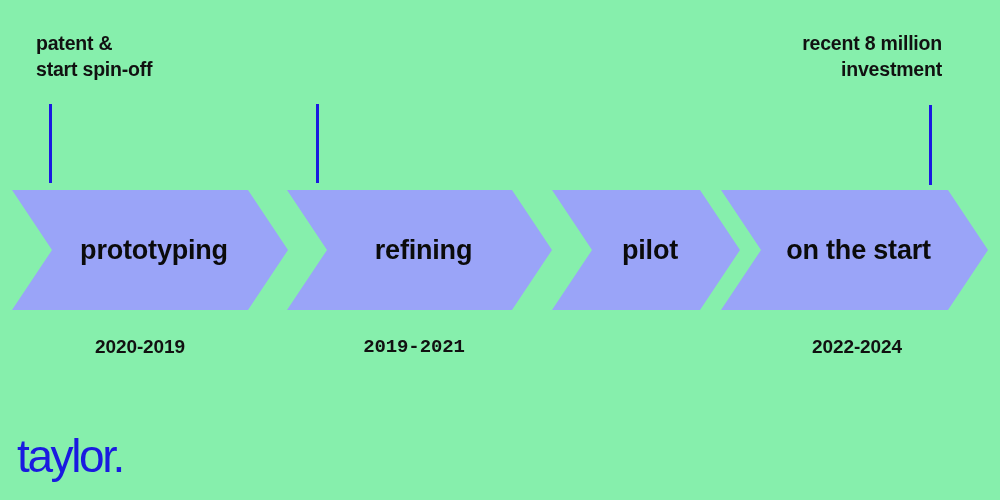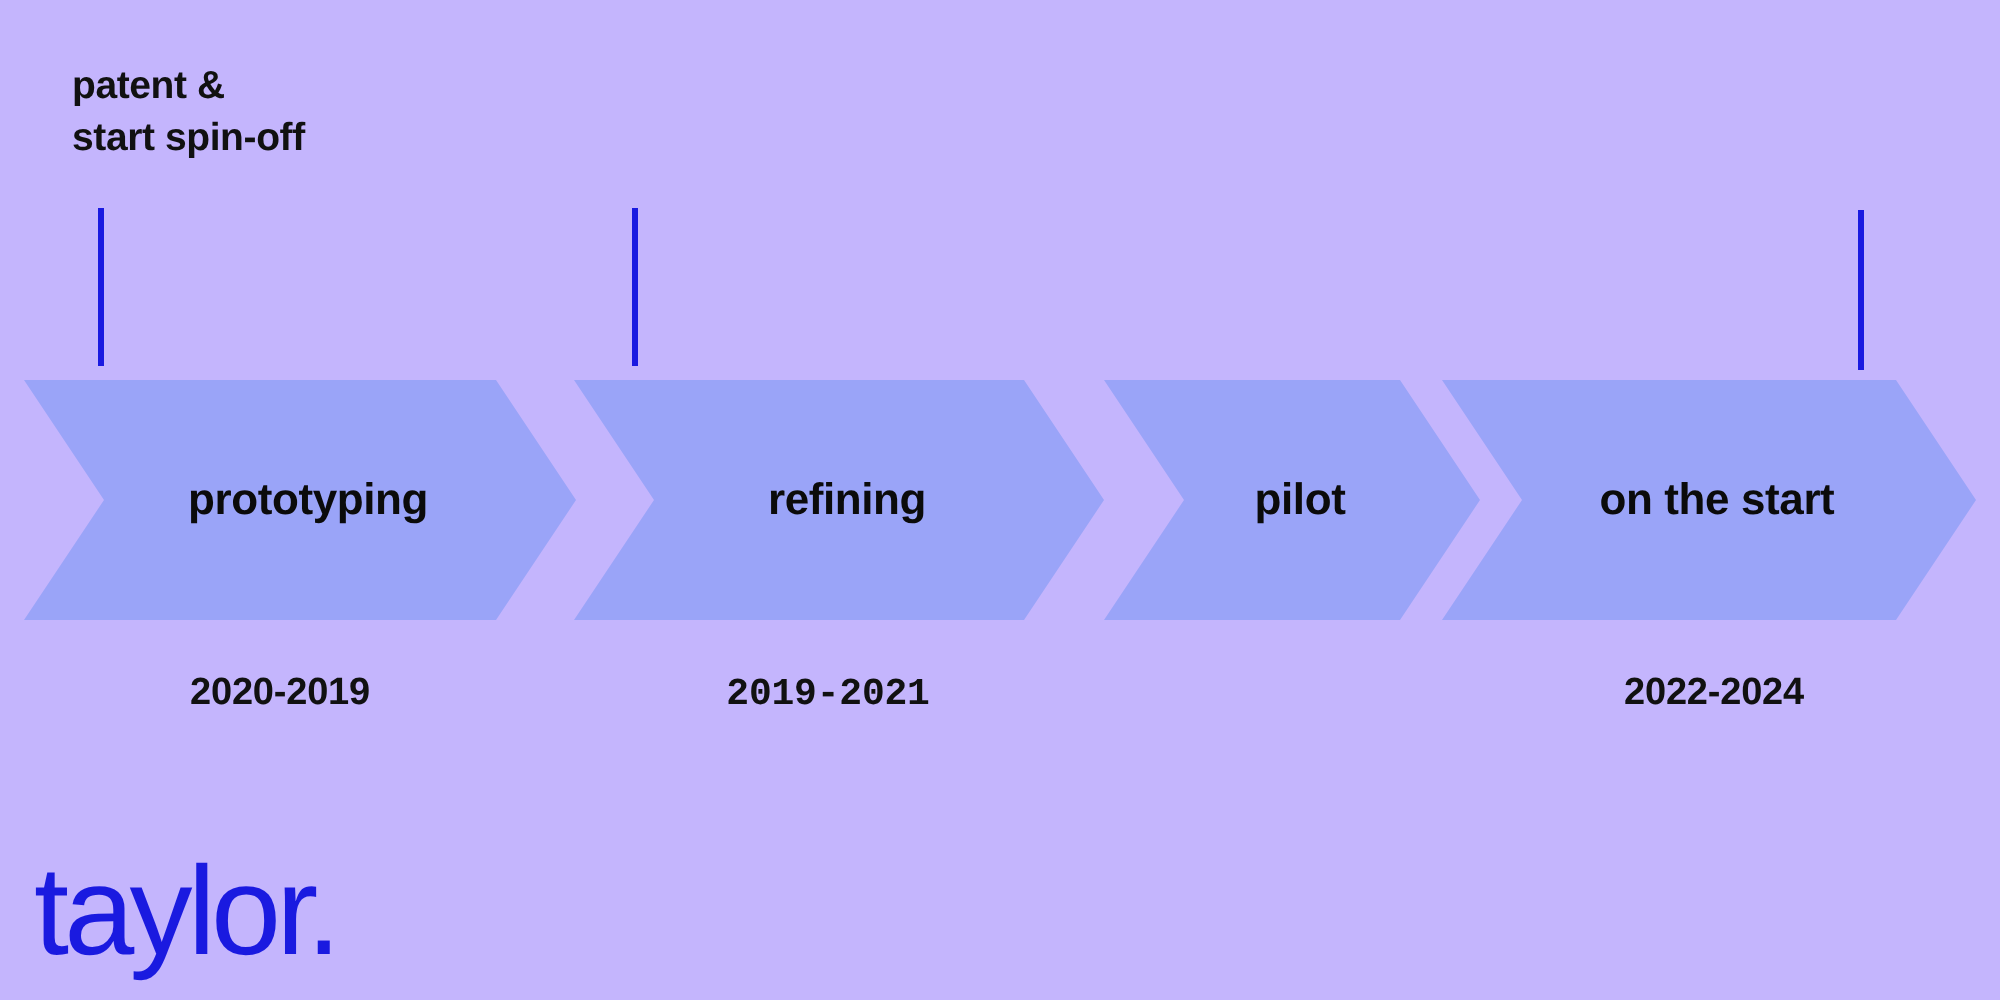--- a/index.html
+++ b/index.html
@@ -9,21 +9,21 @@
     background: #ffffff;
   }
   body {
     font-family: "Liberation Sans", sans-serif;
     -webkit-font-smoothing: antialiased;
   }
   #canvas {
     position: relative;
     width: 1000px;
     height: 500px;
-    background: #c4b5fd;
+    background: #86efac;
     overflow: hidden;
   }
 
   
   .annotation {
     position: absolute;
     font-weight: 700;
     font-size: 19.5px;
     line-height: 26px;
     color: #111111;
@@ -49,21 +49,21 @@
     display: flex;
     align-items: center;
     justify-content: center;
   }
   .chev-shape {
     -webkit-clip-path: polygon(0 0, calc(100% - 40px) 0, 100% 50%, calc(100% - 40px) 100%, 0 100%, 40px 50%);
     clip-path: polygon(0 0, calc(100% - 40px) 0, 100% 50%, calc(100% - 40px) 100%, 0 100%, 40px 50%);
   }
   .chev-label {
     font-weight: 700;
-    font-size: 22px;
+    font-size: 27px;
     color: #0b0b0b;
     letter-spacing: -0.2px;
     text-align: center;
     transform: translateX(4px);
     pointer-events: none;
   }
 
   
   .period {
     position: absolute;
@@ -73,36 +73,38 @@
     color: #111111;
     letter-spacing: -0.1px;
     text-align: center;
   }
 
   
   .logo {
     position: absolute;
     left: 17px;
     top: 418px;
-    font-size: 63px;
+    font-size: 46px;
     font-weight: 400;
     color: #1a1ae0;
     letter-spacing: -2.4px;
     line-height: 76px;
   }
 </style>
 </head>
 <body>
 
 <div id="canvas">
 
   <div class="annotation align-left" style="left:36px; top:30px; width:240px;">patent &amp;
 start spin-off</div>
 
 
+  <div class="annotation align-right" style="left:700px; top:30px; width:242px;">recent 8 million
+investment</div>
 
   <div class="stem" style="left:49px;  top:104px; height:79px;"></div>
   <div class="stem" style="left:316px; top:104px; height:79px;"></div>
   <div class="stem" style="left:929px; top:105px; height:80px;"></div>
 
   <div class="chevron chev-shape" style="left:12px; width:276px;">
     <span class="chev-label">prototyping</span>
   </div>
 
   <div class="chevron chev-shape" style="left:287px; width:265px;">

